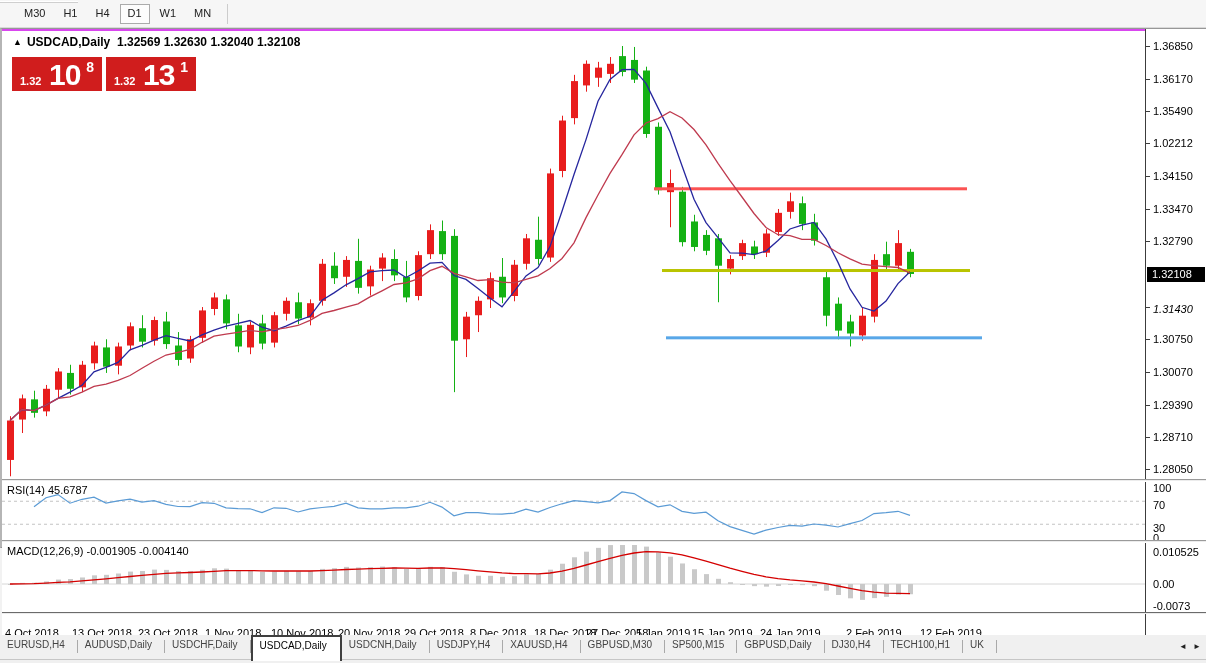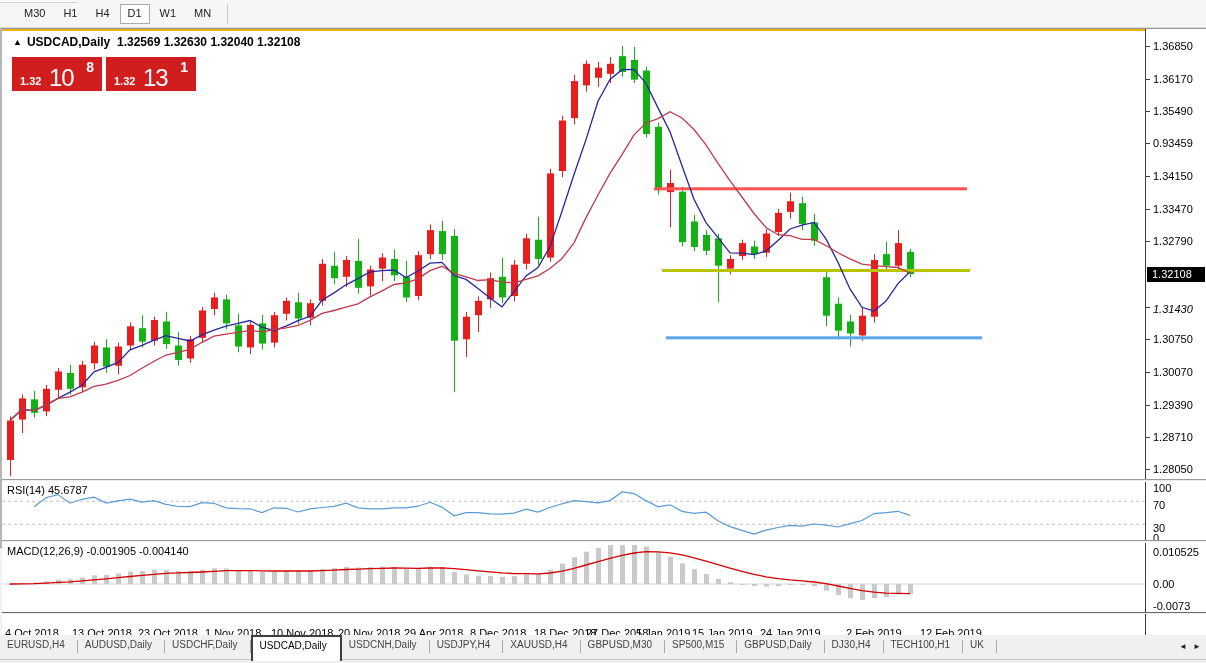--- a/index.html
+++ b/index.html
@@ -9,21 +9,21 @@
   
   .toolbar{position:absolute;left:0;top:0;width:1206px;height:28px;background:#f6f6f6;
     border-bottom:1px solid #d9d9d9;display:flex;align-items:center;padding-left:16px;}
   .toolbar .grip{position:absolute;left:0;top:1px;width:78px;height:2px;border-top:1px solid #fff;border-bottom:1px solid #cfcfcf;}
   .tf-btn{height:20px;padding:2px 7px;margin-right:2px;font-size:11px;color:#222;background:transparent;
     border:1px solid transparent;text-align:center;cursor:default;}
   .tf-btn.active{background:#fdfdfd;border:1px solid #ababab;}
   .tb-sep{width:1px;height:20px;background:#cccccc;margin-left:6px;}
 
   
-  .chart-window{position:absolute;left:0;top:28px;width:1206px;height:520px;background:#eab308;
+  .chart-window{position:absolute;left:0;top:28px;width:1206px;height:520px;background:#d946ef;
     border-top:1px solid #979797;border-bottom:1px solid #8a8a8a;border-left:2px solid #b5b5b5;}
   .pane{position:absolute;left:0;background:#fff;overflow:hidden;}
   #main-pane{top:2px;width:1143px;height:448px;}
   #rsi-pane{top:453px;width:1143px;height:58px;}
   #macd-pane{top:514px;width:1143px;height:69px;}
   .sep{position:absolute;left:0;width:1206px;height:3px;background:#ececec;
     border-top:1px solid #9a9a9a;border-bottom:1px solid #ffffff;z-index:6;}
   .sep.s1{top:450px;} .sep.s2{top:511px;}
   .axis-line{position:absolute;left:0;top:583px;width:1206px;height:2px;background:#ececec;border-top:1px solid #6b6b6b;z-index:6;}
   #date-axis{position:absolute;left:0;top:585px;width:1143px;height:21px;background:#fff;}
@@ -47,21 +47,21 @@
   .tp-btn{width:45px;height:21px;color:#fff;font-size:12px;text-align:center;line-height:20px;
     border:1px solid #b80f14;cursor:pointer;}
   .tp-spin{width:15px;height:21px;background:linear-gradient(#fafafa,#d8d8d8);border:1px solid #9a9a9a;
     font-size:6px;color:#444;text-align:center;line-height:19px;cursor:pointer;}
   .tp-lot{width:62px;height:21px;border:1px solid #9a9a9a;border-left:none;border-right:none;
     font-size:13px;text-align:right;padding-right:6px;color:#000;}
   .tp-row2{display:flex;margin-top:4px;}
   .tp-price{width:90px;height:34px;color:#fff;position:relative;cursor:pointer;}
   .tp-price + .tp-price{margin-left:4px;}
   .tp-frac{position:absolute;left:8px;bottom:4px;font-size:11px;font-weight:bold;}
-  .tp-big{position:absolute;left:37px;bottom:-1px;font-size:24px;font-weight:normal;letter-spacing:-1px;}
+  .tp-big{position:absolute;left:37px;bottom:-1px;font-size:30px;font-weight:bold;letter-spacing:-1px;}
   .tp-sup{position:absolute;right:8px;top:2px;font-size:14px;font-weight:bold;}
 
   
   #tabbar{position:absolute;left:0;top:635px;width:1206px;height:28px;background:#f0f0f0;
     display:flex;align-items:flex-start;overflow:hidden;}
   .tab{height:24px;padding:4px 13px 0 7px;font-size:10px;color:#444;white-space:nowrap;position:relative;}
   .tab:not(.active):after{content:"";position:absolute;right:0;top:5px;height:13px;width:1px;background:#a9a9a9;}
   .tab.active{background:#ffffff;color:#000;border:2px solid #3f3f3f;border-bottom:none;height:26px;padding-top:3px;z-index:2;}
   .tab-strip{position:absolute;left:0;top:24px;width:1206px;height:4px;background:#f0f0f0;border-top:1px solid #c6c6c6;}
   .tab-arrows{position:absolute;right:2px;top:5px;display:flex;z-index:3;background:#f0f0f0;}
@@ -370,39 +370,39 @@
     </div>
 
     <div class="axis-line"></div>
     <div id="date-axis">
         <div class="date-lbl" style="left: 3px;">4 Oct 2018</div>
         <div class="date-lbl" style="left: 70px;">13 Oct 2018</div>
         <div class="date-lbl" style="left: 136px;">23 Oct 2018</div>
         <div class="date-lbl" style="left: 203px;">1 Nov 2018</div>
         <div class="date-lbl" style="left: 269px;">10 Nov 2018</div>
         <div class="date-lbl" style="left: 336px;">20 Nov 2018</div>
-        <div class="date-lbl" style="left: 402px;">29 Apr 2018</div>
+        <div class="date-lbl" style="left: 402px;">29 Oct 2018</div>
         <div class="date-lbl" style="left: 468px;">8 Dec 2018</div>
         <div class="date-lbl" style="left: 532px;">18 Dec 2018</div>
         <div class="date-lbl" style="left: 584px;">27 Dec 2018</div>
         <div class="date-lbl" style="left: 634px;">5 Jan 2019</div>
         <div class="date-lbl" style="left: 690px;">15 Jan 2019</div>
         <div class="date-lbl" style="left: 758px;">24 Jan 2019</div>
         <div class="date-lbl" style="left: 844px;">2 Feb 2019</div>
         <div class="date-lbl" style="left: 918px;">12 Feb 2019</div>
       </div>
     <div id="price-axis">
         <div class="ax-tick" style="top: 17px;"></div>
         <div class="ax-lbl" style="top: 11px;">1.36850</div>
         <div class="ax-tick" style="top: 49.6923px;"></div>
         <div class="ax-lbl" style="top: 43.6923px;">1.36170</div>
         <div class="ax-tick" style="top: 82.3846px;"></div>
         <div class="ax-lbl" style="top: 76.3846px;">1.35490</div>
         <div class="ax-tick" style="top: 114.115px;"></div>
-        <div class="ax-lbl" style="top: 108.115px;">0.93459</div>
+        <div class="ax-lbl" style="top: 108.115px;">1.02212</div>
         <div class="ax-tick" style="top: 146.808px;"></div>
         <div class="ax-lbl" style="top: 140.808px;">1.34150</div>
         <div class="ax-tick" style="top: 179.5px;"></div>
         <div class="ax-lbl" style="top: 173.5px;">1.33470</div>
         <div class="ax-tick" style="top: 212.192px;"></div>
         <div class="ax-lbl" style="top: 206.192px;">1.32790</div>
         <div class="ax-tick" style="top: 277.577px;"></div>
         <div class="ax-lbl" style="top: 274px; font-style: italic;">1.31430</div>
         <div class="ax-tick" style="top: 310.269px;"></div>
         <div class="ax-lbl" style="top: 304.269px;">1.30750</div>

